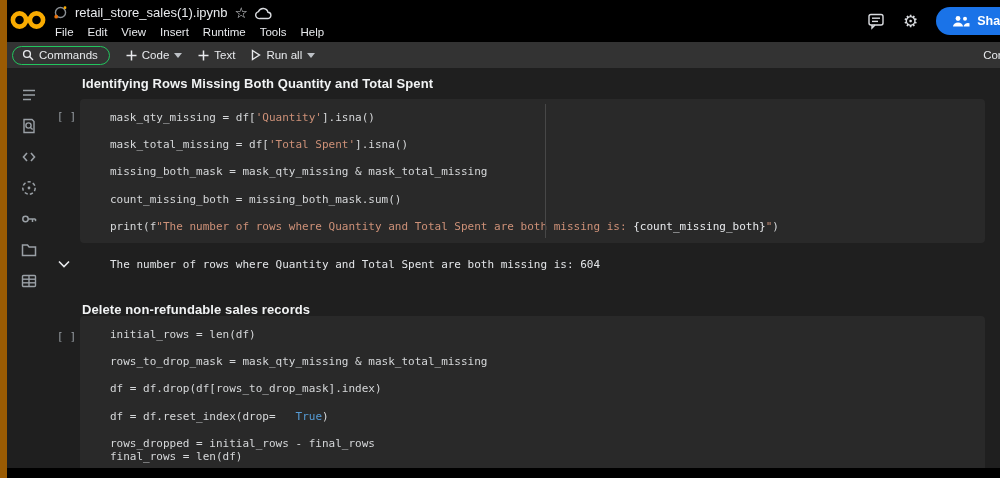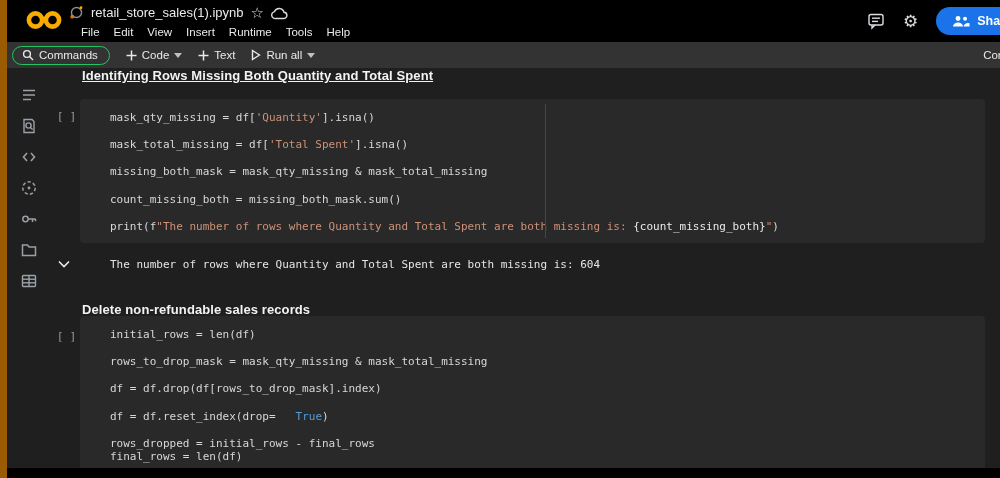--- a/index.html
+++ b/index.html
@@ -8,47 +8,47 @@
     width:1000px; height:478px; overflow:hidden; position:relative;
     background:#1f1f1f;
     font-family:"Liberation Sans", sans-serif;
   }
 
   
   .left-strip { position:absolute; left:0; top:0; width:7px; height:478px; background:#9a5b03; z-index:40; }
   .bottom-bar { position:absolute; left:0; bottom:0; width:1000px; height:10px; background:#000; z-index:30; }
 
   
-  .header { position:absolute; top:0; left:0; width:1000px; height:42px; background:#000; display:flex; align-items:stretch; z-index:10;padding-left:16px; }
+  .header { position:absolute; top:0; left:0; width:1000px; height:42px; background:#000; display:flex; align-items:stretch; z-index:10; }
   .logo-wrap { margin:8px 7px 0 10px; }
   .header-main { display:flex; flex-direction:column; justify-content:center; }
   .title-row { display:flex; align-items:center; gap:7px; height:21px; }
   .nb-title { color:#e8eaed; font-size:13px; }
   .glyph-icon { color:#dadce0; line-height:1; }
   .star-glyph { font-size:15px; }
   .gear-glyph { font-size:17px; }
-  .menu-row { display:flex; gap:14px; align-items:center; height:17px; color:#e8eaed; font-size:11.5px; margin-left:12px; }
+  .menu-row { display:flex; gap:14px; align-items:center; height:17px; color:#e8eaed; font-size:11.5px; margin-left:2px; }
   .menu-item { cursor:default; }
   .header-right { margin-left:auto; display:flex; align-items:center; gap:18px; margin-right:-28px; }
   .share-btn { background:#1a73e8; color:#fff; height:28px; border-radius:15px; display:flex; align-items:center; gap:7px; padding:0 16px; font-size:12.5px; font-weight:700; }
 
   
   .toolbar { position:absolute; top:42px; left:0; width:1000px; height:26px; background:#333333; display:flex; align-items:center; gap:16px; padding-left:12px; z-index:9; }
   .tb-item { display:flex; align-items:center; gap:5px; color:#e8eaed; font-size:11.5px; white-space:nowrap; }
   .commands-chip { border:1px solid #22c55e; border-radius:13px; padding:2px 11px 3px 9px; }
   .connect-item { margin-left:auto; margin-right:-26px; }
 
   
   .rail { position:absolute; left:7px; top:68px; width:43px; height:400px; display:flex; flex-direction:column; align-items:center; padding-top:14px; gap:5px; z-index:8; }
   .rail-btn { width:26px; height:26px; display:flex; align-items:center; justify-content:center; border-radius:50%; }
 
   
   .content { position:absolute; left:50px; top:68px; width:950px; height:400px; }
   .md-heading { position:absolute; left:32px; font-size:13px; font-weight:700; color:#f1f3f4; letter-spacing:0.1px; }
-  .h1 { top:0;text-decoration:underline; }
+  .h1 { top:8px; }
   .h2 { top:222px;margin-top:12px; }
 
   .code-cell { position:absolute; left:30px; width:905px; background:#292929; border-radius:4px; padding:12px 8px 10px 30px; }
   .cell1 { top:31px; height:144px; }
   .cell2 { top:248px; height:160px; }
   .exec-label { position:absolute; font-family:"DejaVu Sans Mono", monospace; font-size:10.5px; color:#9aa0a6; }
   .exec1 { left:7px; top:42px; }
   .exec2 { left:7px; top:262px; }
   .ruler { position:absolute; left:465px; top:5px; bottom:5px; width:1px; background:#474747; }
 

